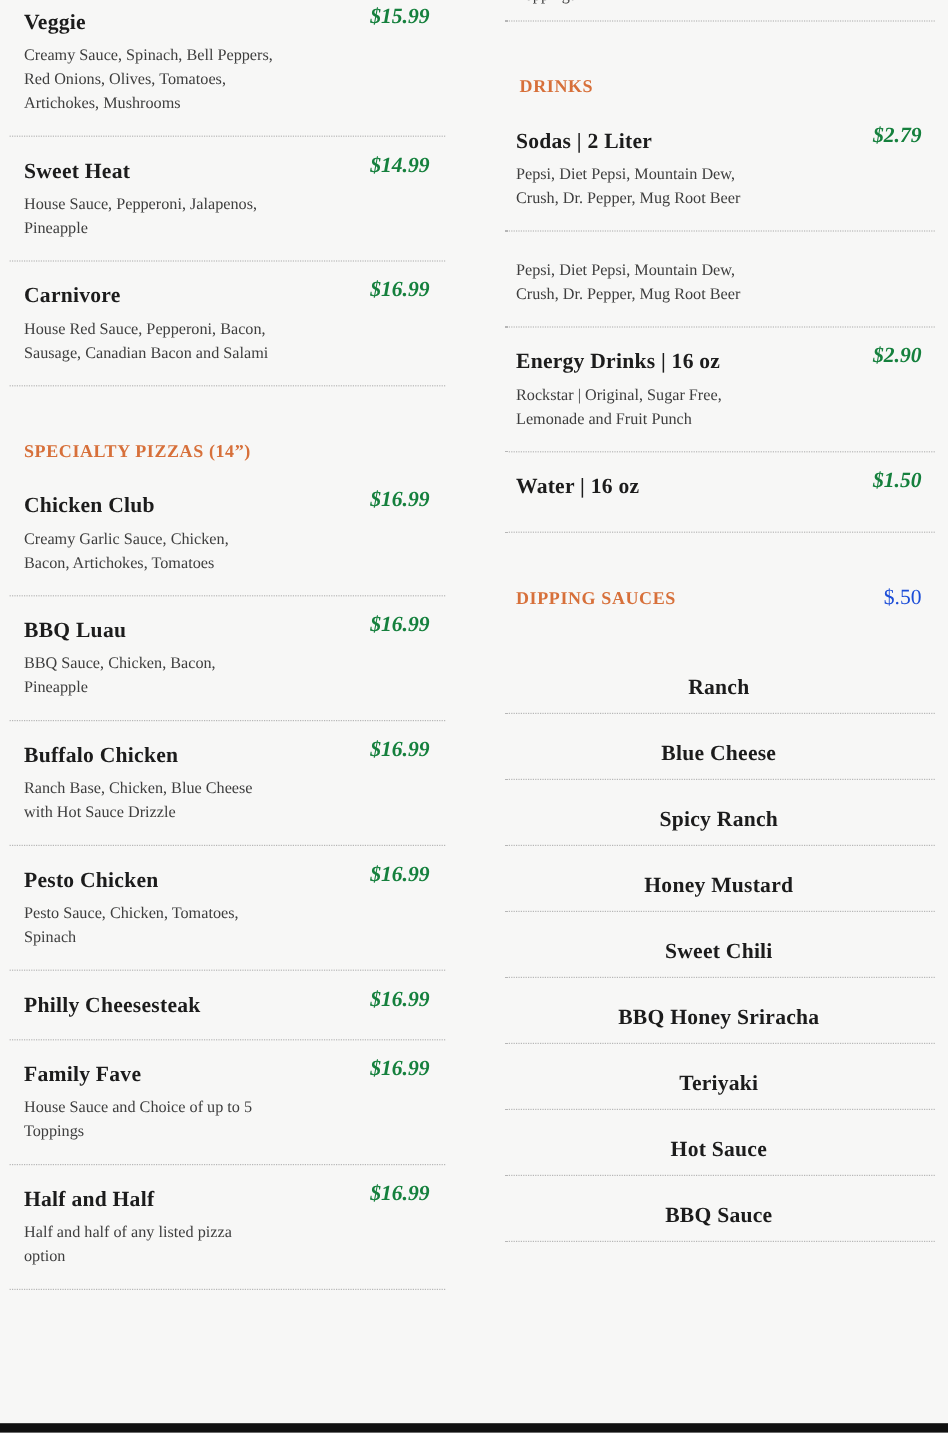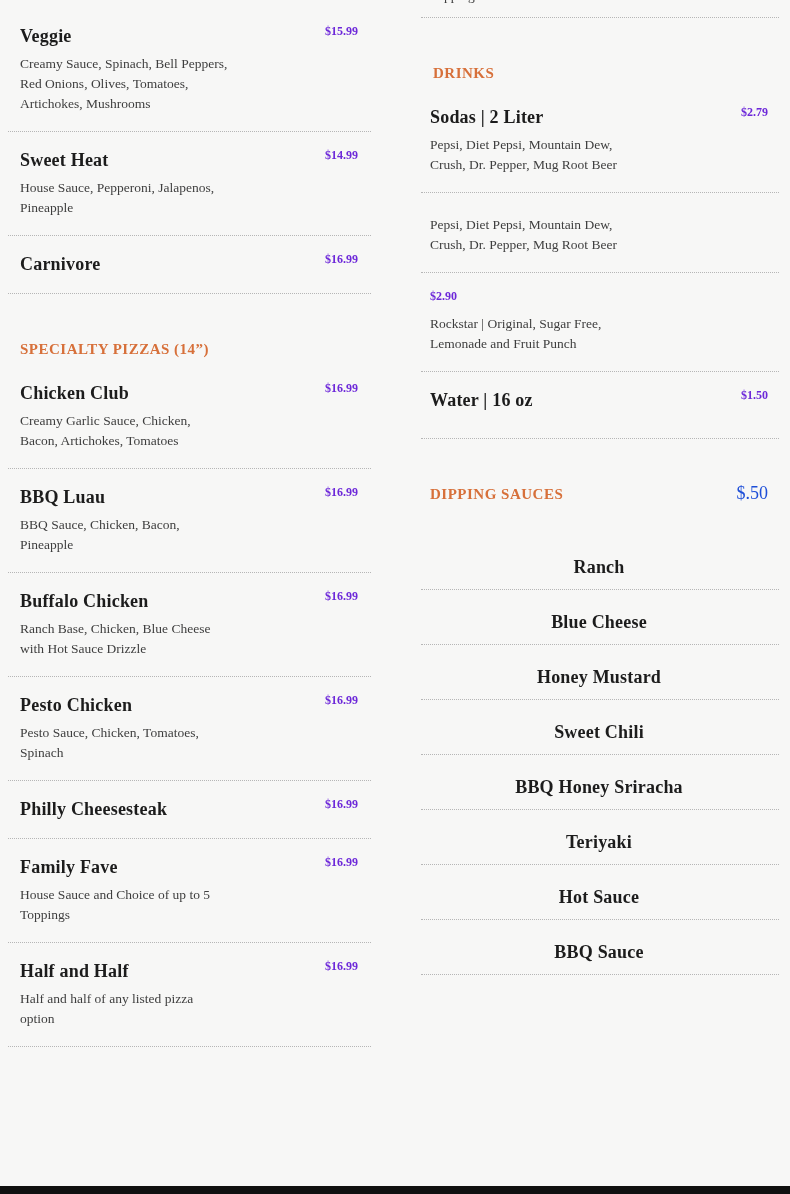--- a/index.html
+++ b/index.html
@@ -22,43 +22,44 @@
     padding-right: 11px;
   }
   .col-left  { width: 363px; margin-right: 50px; flex: none; }
   .col-right { width: 358px; flex: none; }
 
   .menu-item {
     border-bottom: 1px dotted #b6b6b6;
     padding: 16px 13px 17px 12px;
   }
   .col-right .menu-item { padding: 16px 11px 17px 9px; }
-  .menu-item.first { padding-top: 24px; }
+  .menu-item.first { padding-top: 6px; }
   .menu-item.no-desc { padding-bottom: 26px; }
 
   .item-head {
     display: flex;
     justify-content: space-between;
     align-items: flex-start;
   }
   .item-name {
     margin: 0;
     font-size: 18px;
     line-height: 24px;
     font-weight: bold;
     color: #1c1c1c;
     letter-spacing: 0.2px;
   }
   .item-price {
-    font-size: 12px;
+    font-size: 18px;
     line-height: 24px;
     font-weight: bold;
-    color: #6d28d9;
+    color: #15803d;
     margin-top: -5px;
     white-space: nowrap;
+    font-style: italic;
   }
   .item-desc {
     margin: 6px 0 0 0;
     font-size: 13.5px;
     line-height: 20px;
     color: #3e3e3e;
     white-space: pre-line;
   }
 
   .section-heading {
@@ -139,20 +140,22 @@
         </div>
         <p class="item-desc">House Sauce, Pepperoni, Jalapenos,
 Pineapple</p>
       </div>
 
       <div class="menu-item">
         <div class="item-head">
           <h3 class="item-name">Carnivore</h3>
           <span class="item-price">$16.99</span>
         </div>
+        <p class="item-desc">House Red Sauce, Pepperoni, Bacon,
+Sausage, Canadian Bacon and Salami</p>
       </div>
 
       <h2 class="section-heading">SPECIALTY PIZZAS (14”)</h2>
 
       <div class="menu-item">
         <div class="item-head">
           <h3 class="item-name">Chicken Club</h3>
           <span class="item-price">$16.99</span>
         </div>
         <p class="item-desc">Creamy Garlic Sauce, Chicken,
@@ -230,20 +233,21 @@
 Crush, Dr. Pepper, Mug Root Beer</p>
       </div>
 
       <div class="menu-item">
         <p class="item-desc">Pepsi, Diet Pepsi, Mountain Dew,
 Crush, Dr. Pepper, Mug Root Beer</p>
       </div>
 
       <div class="menu-item">
         <div class="item-head">
+          <h3 class="item-name">Energy Drinks | 16 oz</h3>
           <span class="item-price">$2.90</span>
         </div>
         <p class="item-desc">Rockstar | Original, Sugar Free,
 Lemonade and Fruit Punch</p>
       </div>
 
       <div class="menu-item no-desc">
         <div class="item-head">
           <h3 class="item-name">Water | 16 oz</h3>
           <span class="item-price">$1.50</span>
@@ -256,20 +260,23 @@
       </div>
 
       <div class="sauce-list">
         <div class="sauce-item">
           <h3 class="item-name">Ranch</h3>
         </div>
         <div class="sauce-item">
           <h3 class="item-name">Blue Cheese</h3>
         </div>
         <div class="sauce-item">
+          <h3 class="item-name">Spicy Ranch</h3>
+        </div>
+        <div class="sauce-item">
           <h3 class="item-name">Honey Mustard</h3>
         </div>
         <div class="sauce-item">
           <h3 class="item-name">Sweet Chili</h3>
         </div>
         <div class="sauce-item">
           <h3 class="item-name">BBQ Honey Sriracha</h3>
         </div>
         <div class="sauce-item">
           <h3 class="item-name">Teriyaki</h3>

